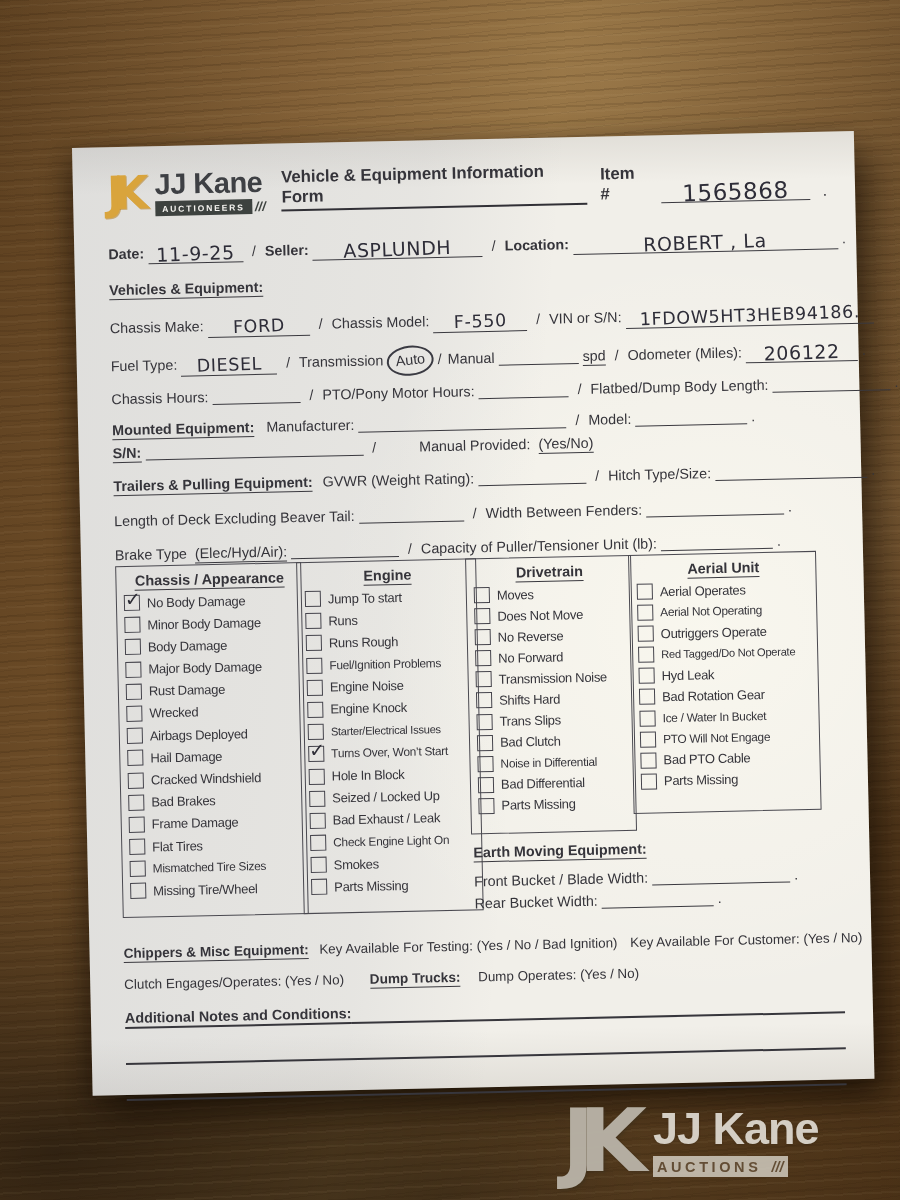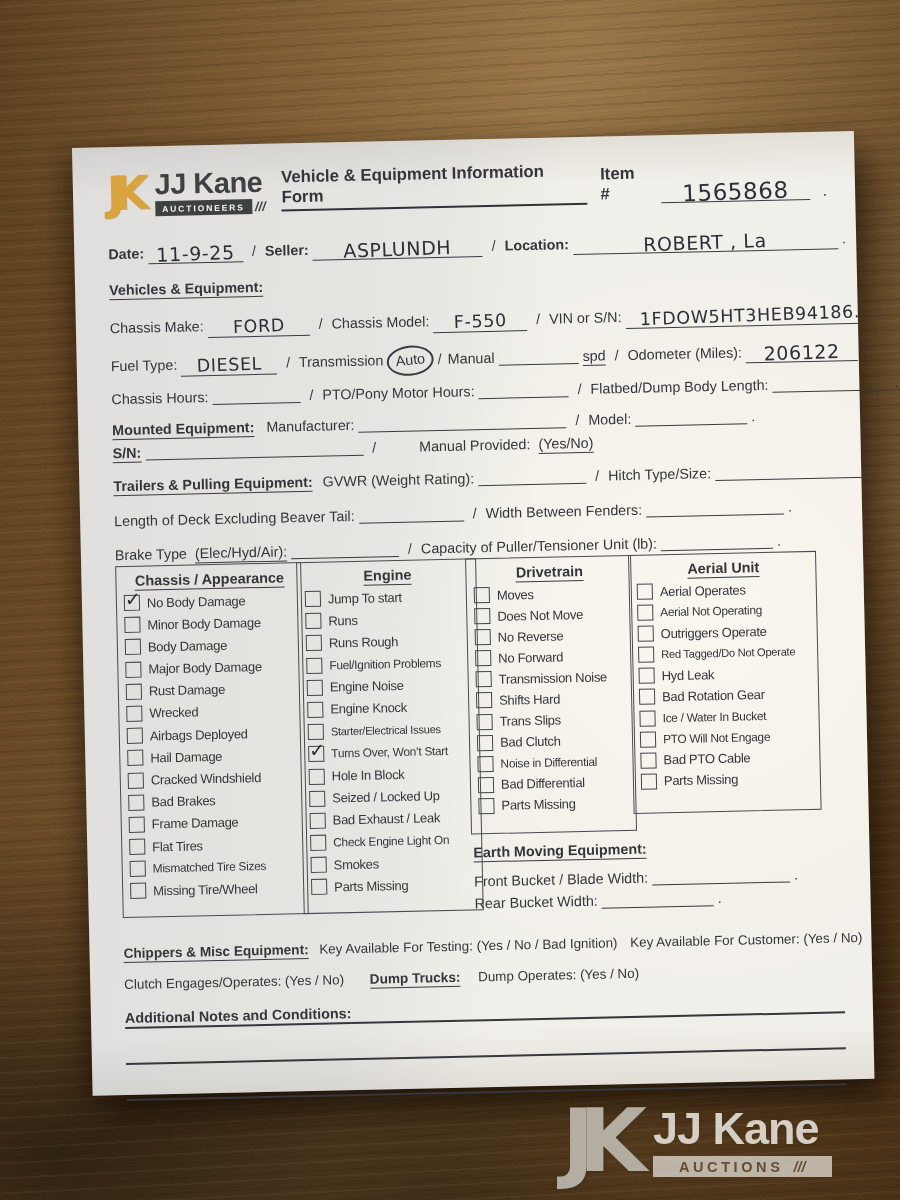--- a/index.html
+++ b/index.html
@@ -85,21 +85,21 @@
   
   .watermark{position:absolute;left:562px;top:1082px;width:340px;height:118px;z-index:6;
              display:flex;align-items:center;gap:8px;}
   .wm-mark{font-family:"DejaVu Sans",sans-serif;font-size:88px;font-weight:800;letter-spacing:-16px;
            line-height:.85;color:rgba(213,209,199,.78);padding-right:14px;
            text-shadow:0 0 1px rgba(64,50,30,.95),2px 2px 2px rgba(64,50,30,.45);}
   .wm-right{display:flex;flex-direction:column;}
   .wm-name{font-size:45px;font-weight:800;color:rgba(228,224,215,.9);line-height:1;letter-spacing:-1px;
            text-shadow:0 1px 2px rgba(55,40,22,.4);}
   .wm-banner{margin-top:5px;background:rgba(213,209,198,.82);color:rgba(94,72,46,.95);font-weight:700;
-             font-size:14.5px;letter-spacing:3.6px;padding:3px 26px 2px;display:flex;align-items:center;
+             font-size:14.5px;letter-spacing:3.6px;padding:3px 4px 2px;display:flex;align-items:center;
              gap:10px;width:max-content;}
   .wm-stripes{font-weight:900;font-style:italic;letter-spacing:0;}
 </style>
 </head>
 <body>
 
 <div class="stage">
   <div class="wood"></div>
   <div class="grain"></div>
 

